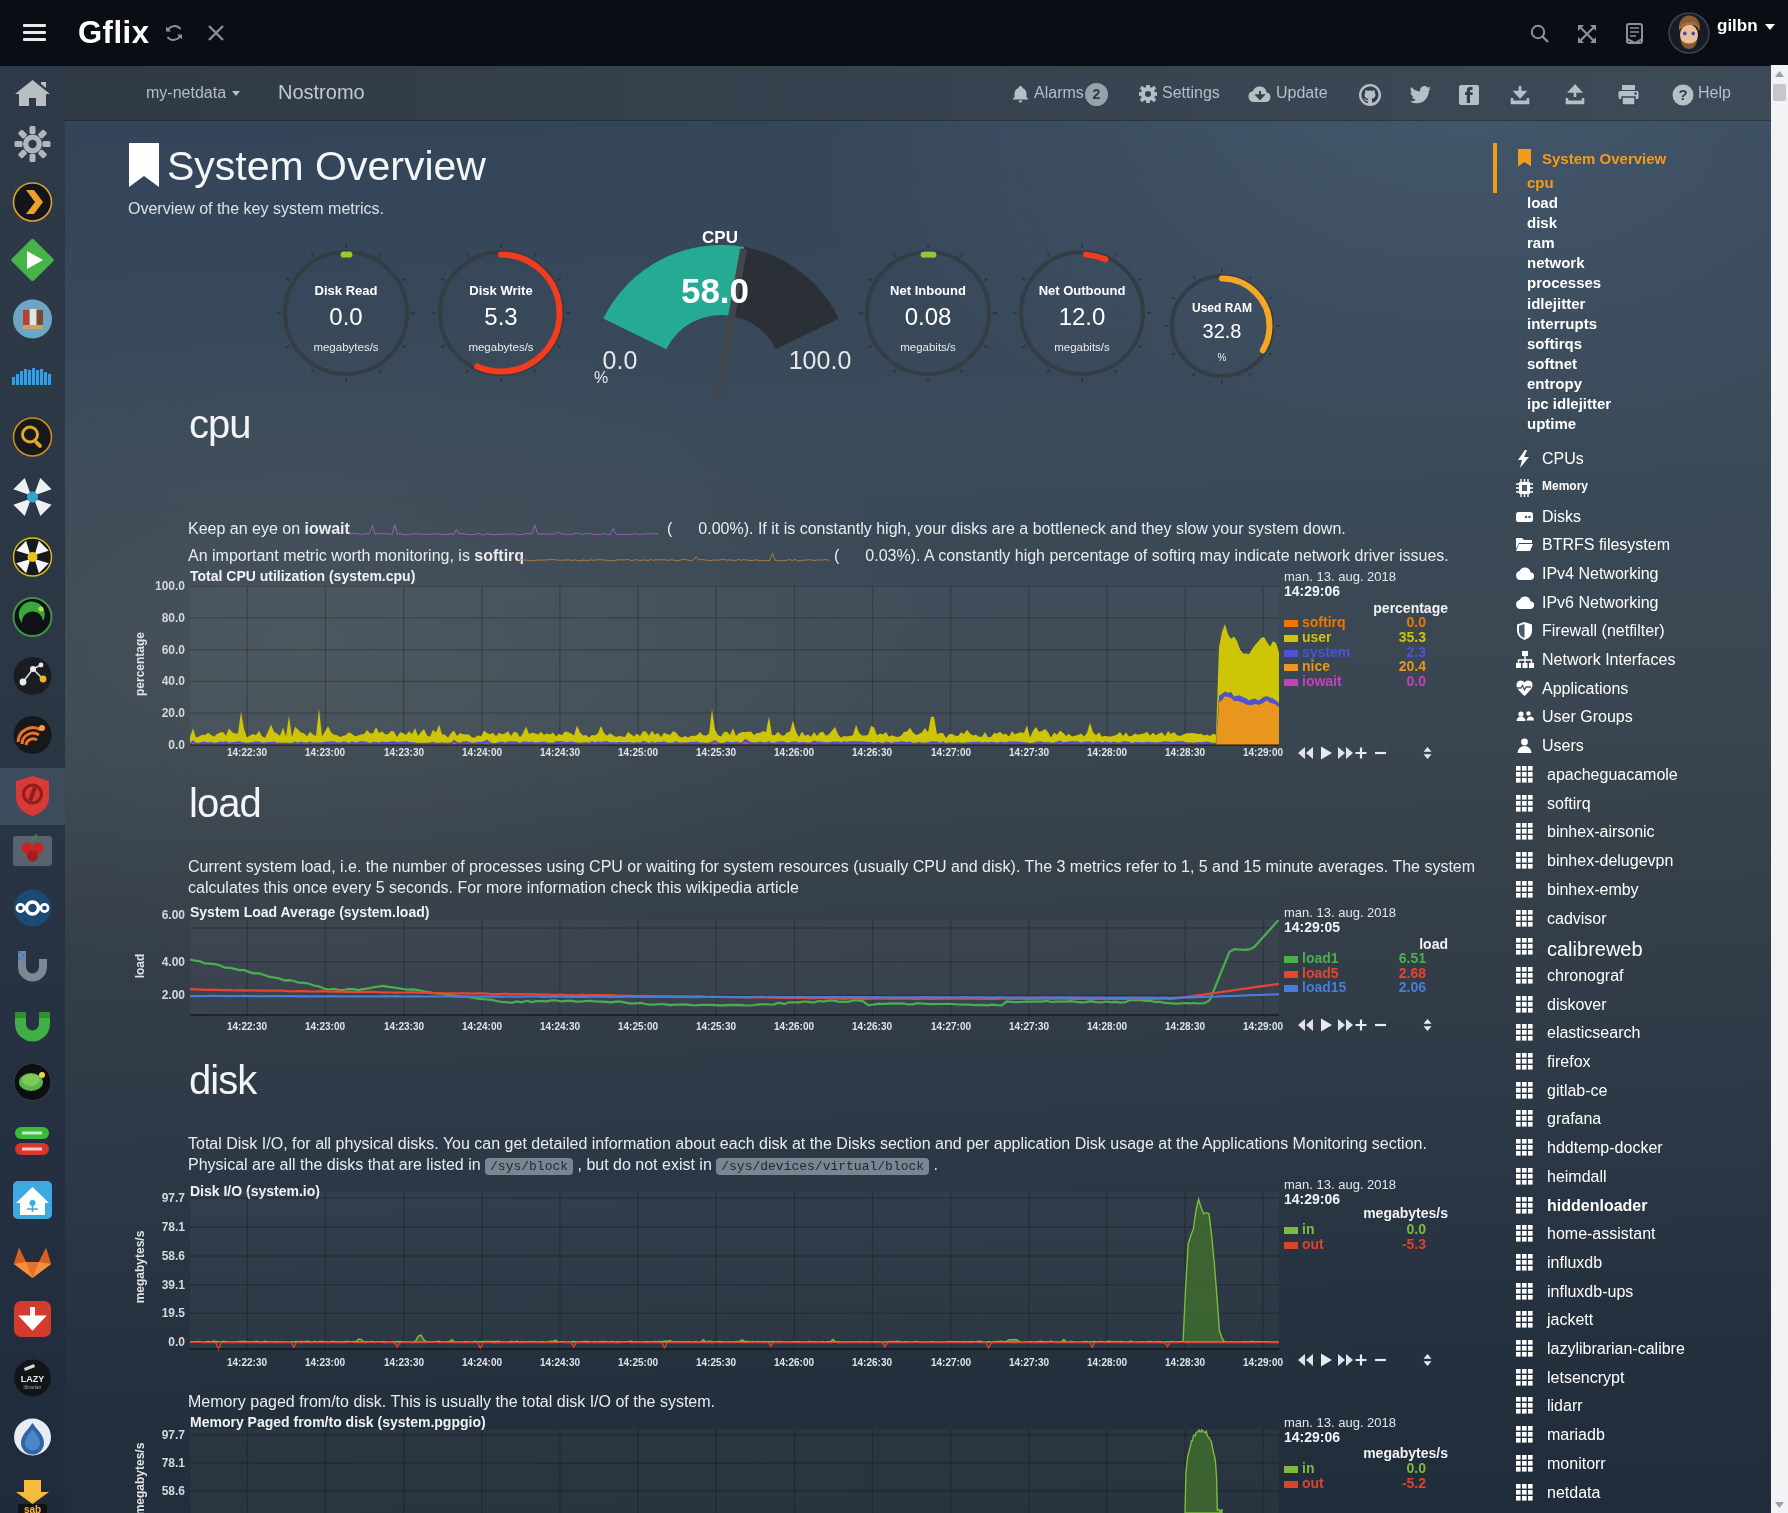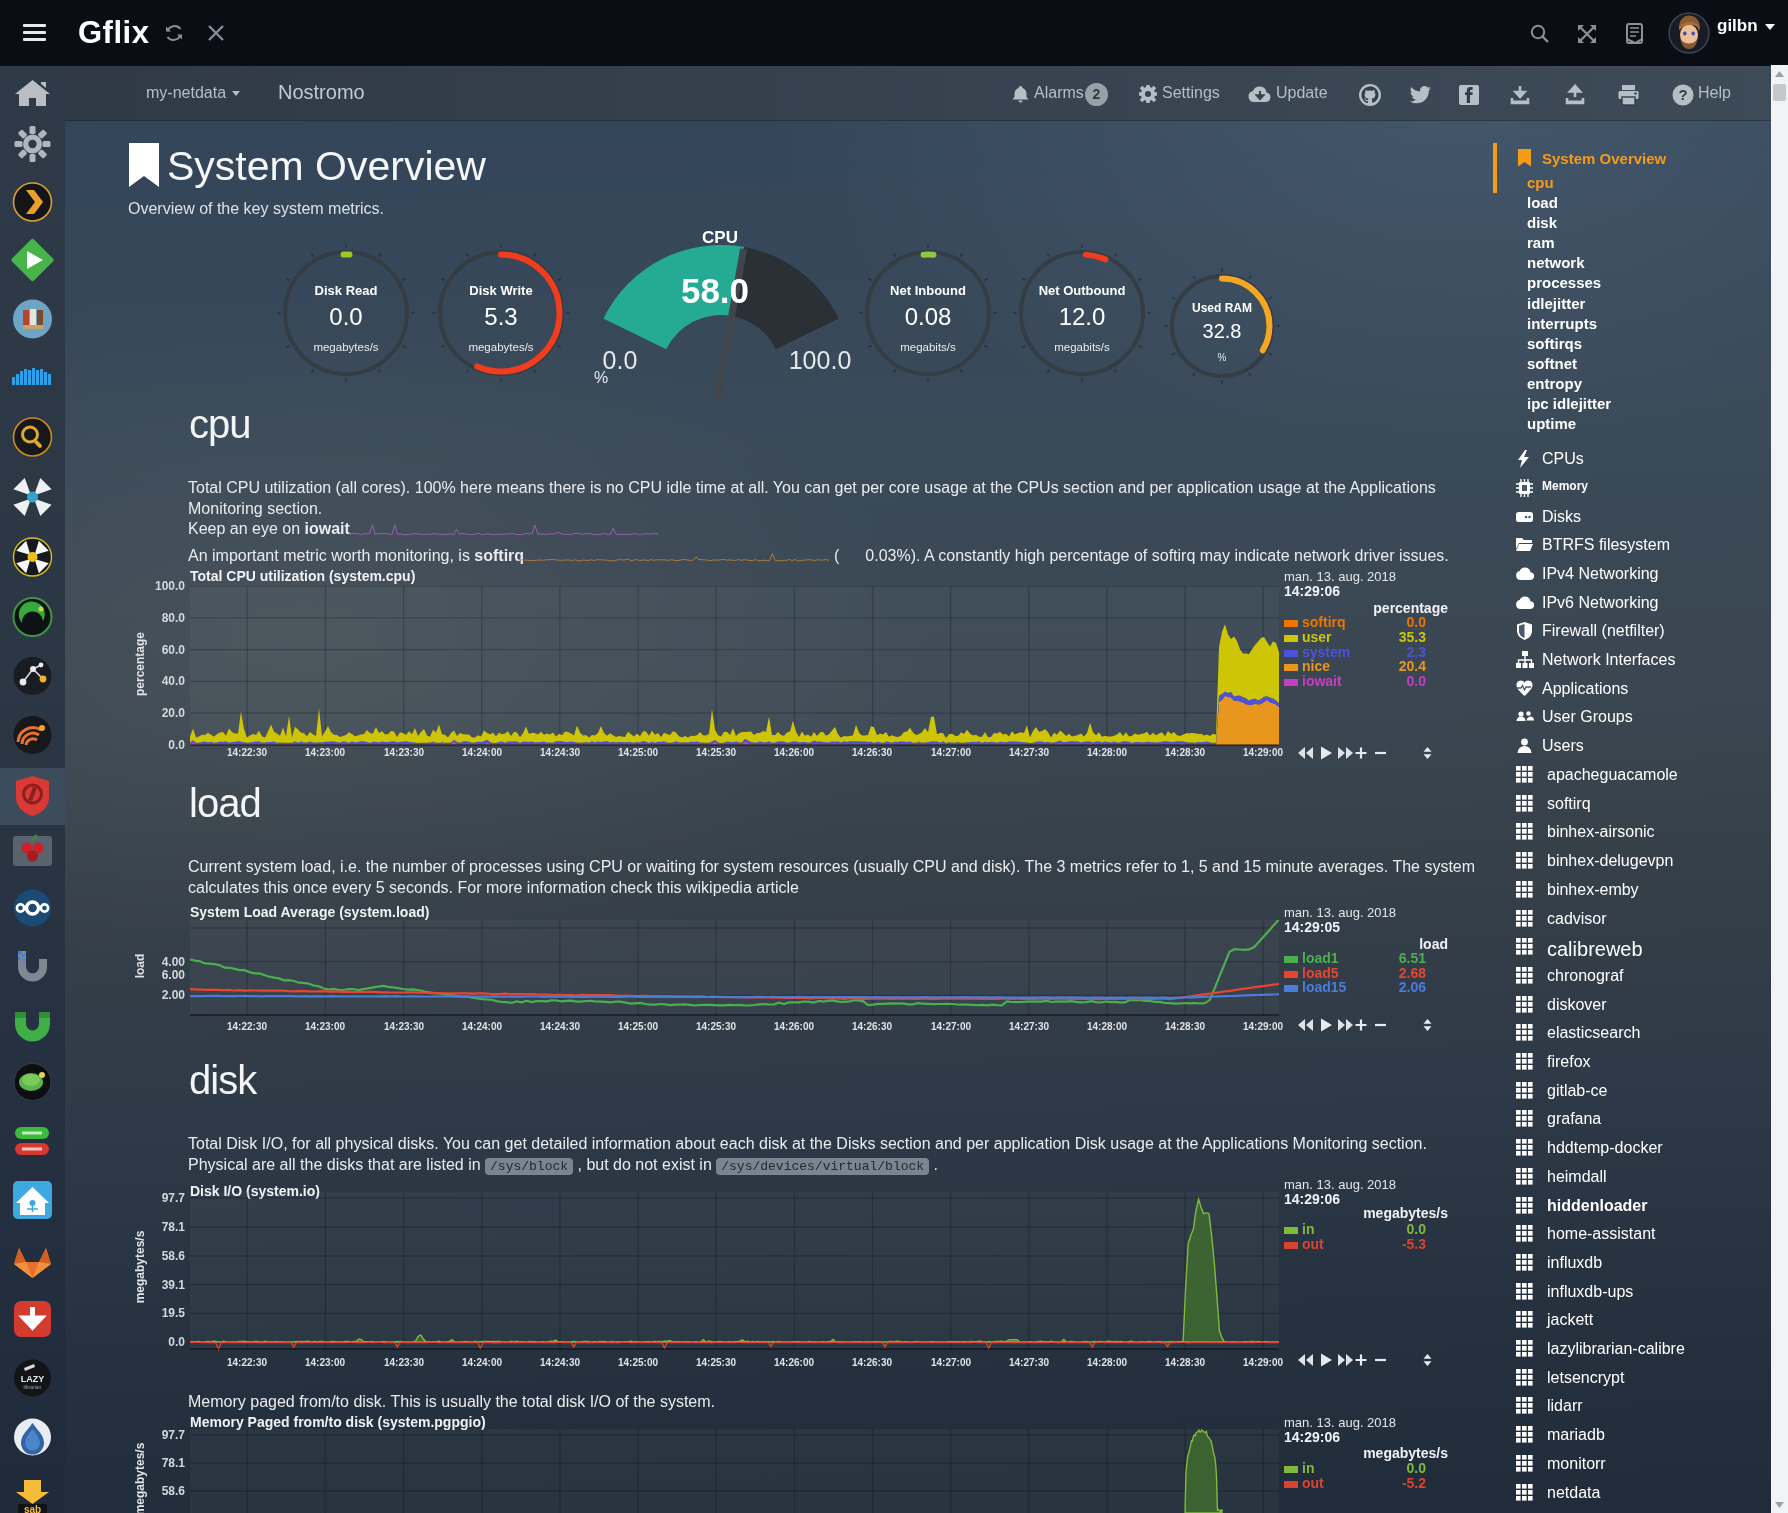--- a/index.html
+++ b/index.html
@@ -185,22 +185,22 @@
 
     <div class="gauge" style="left:1105px;top:208px;width:104px;height:104px">
       <div class="gt" style="top:23px;font-size:12px">Used RAM</div>
       <div class="gv" style="top:42px;font-size:20px">32.8</div>
       <div class="gu" style="top:74px;font-size:10px">%</div>
     </div>
     <svg class="abs" style="left:1105px;top:208px" width="104" height="104" viewBox="0 0 104 104">
         <circle cx="52" cy="52" r="47.5" fill="none" stroke="#f5a623" stroke-width="6" stroke-dasharray="100 198" transform="rotate(-90 52 52)" stroke-linecap="round"></circle>
       </svg>
     <h2 class="sec" style="left:124px;top:336px">cpu</h2>
-<p class="desc" style="left:123px;top:412px;width:1290px">Total CPU utilization (all cores). 100% here means there is no CPU idle time at all. You can get per core usage at the CPUs section and per application usage at the Applications Monitoring section.</p>
 <p class="desc" style="left:123px;top:453px;width:1290px">Keep an eye on <b>iowait</b></p>
+<p class="desc" style="left:602px;top:453px;width:760px">(<span style="display:inline-block;width:26px"></span>0.00%). If it is constantly high, your disks are a bottleneck and they slow your system down.</p>
 <p class="desc" style="left:123px;top:480px;width:1290px">An important metric worth monitoring, is <b>softirq</b></p>
 <p class="desc" style="left:769px;top:480px;width:700px">(<span style="display:inline-block;width:26px"></span>0.03%). A constantly high percentage of softirq may indicate network driver issues.</p>
 <svg class="abs" style="left:285px;top:457px" width="308" height="16" viewBox="0 0 415 18" preserveAspectRatio="none">
         <path d="M0 14.0 L0.0 12.4 L3.8 11.7 L7.5 12.0 L11.3 12.1 L15.1 13.2 L18.9 12.0 L22.6 12.4 L26.4 11.8 L30.2 2.2 L34.0 13.1 L37.7 11.8 L41.5 12.1 L45.3 11.7 L49.0 12.3 L52.8 12.2 L56.6 13.1 L60.4 2.0 L64.1 13.0 L67.9 11.9 L71.7 13.2 L75.5 13.1 L79.2 12.6 L83.0 12.6 L86.8 11.8 L90.5 12.3 L94.3 12.4 L98.1 12.8 L101.9 12.9 L105.6 12.3 L109.4 13.0 L113.2 11.7 L117.0 12.7 L120.7 12.3 L124.5 13.2 L128.3 12.6 L132.0 12.8 L135.8 12.0 L139.6 13.1 L143.4 7.2 L147.1 12.1 L150.9 12.0 L154.7 12.3 L158.5 12.9 L162.2 13.0 L166.0 12.9 L169.8 12.3 L173.5 11.7 L177.3 13.1 L181.1 13.1 L184.9 11.9 L188.6 12.6 L192.4 13.1 L196.2 12.8 L200.0 12.8 L203.7 12.7 L207.5 12.4 L211.3 12.4 L215.0 12.4 L218.8 11.7 L222.6 12.8 L226.4 12.9 L230.1 13.2 L233.9 12.3 L237.7 11.8 L241.5 12.3 L245.2 12.3 L249.0 2.2 L252.8 12.0 L256.5 12.6 L260.3 12.4 L264.1 12.9 L267.9 12.1 L271.6 12.5 L275.4 12.4 L279.2 10.3 L283.0 11.6 L286.7 12.5 L290.5 12.9 L294.3 12.4 L298.0 13.2 L301.8 11.8 L305.6 11.6 L309.4 11.7 L313.1 13.2 L316.9 12.0 L320.7 12.2 L324.5 11.9 L328.2 13.1 L332.0 12.9 L335.8 12.8 L339.5 12.3 L343.3 11.6 L347.1 13.2 L350.9 12.7 L354.6 6.0 L358.4 12.7 L362.2 12.7 L366.0 12.8 L369.7 12.7 L373.5 12.8 L377.3 12.7 L381.0 12.6 L384.8 11.6 L388.6 13.0 L392.4 12.5 L396.1 12.6 L399.9 12.0 L403.7 12.3 L407.5 12.3 L411.2 11.9 L415.0 11.7 L415 14" fill="none" stroke="#a85ec1" stroke-width="1.1"></path>
       </svg>
 <svg class="abs" style="left:453px;top:484px" width="311" height="16" viewBox="0 0 420 18" preserveAspectRatio="none">
         <path d="M0 13.0 L0.0 10.7 L3.8 10.8 L7.6 11.3 L11.5 11.4 L15.3 11.9 L19.1 11.8 L22.9 12.2 L26.7 11.1 L30.5 11.4 L34.4 11.6 L38.2 10.9 L42.0 11.1 L45.8 10.6 L49.6 11.0 L53.5 11.3 L57.3 11.7 L61.1 11.4 L64.9 11.3 L68.7 11.2 L72.5 11.9 L76.4 10.9 L80.2 12.0 L84.0 12.1 L87.8 11.3 L91.6 11.7 L95.5 11.7 L99.3 11.0 L103.1 11.8 L106.9 10.9 L110.7 10.9 L114.5 11.3 L118.4 11.3 L122.2 11.9 L126.0 12.1 L129.8 12.2 L133.6 11.1 L137.5 10.9 L141.3 11.3 L145.1 11.0 L148.9 10.6 L152.7 11.9 L156.5 11.5 L160.4 10.7 L164.2 11.9 L168.0 11.4 L171.8 11.3 L175.6 11.8 L179.5 10.8 L183.3 11.7 L187.1 10.9 L190.9 11.1 L194.7 11.1 L198.5 11.2 L202.4 11.7 L206.2 11.0 L210.0 11.3 L213.8 12.0 L217.6 11.7 L221.5 10.9 L225.3 10.7 L229.1 11.3 L232.9 11.8 L236.7 11.4 L240.5 7.7 L244.4 10.9 L248.2 10.8 L252.0 11.1 L255.8 11.5 L259.6 12.1 L263.5 11.4 L267.3 11.3 L271.1 11.4 L274.9 10.8 L278.7 10.8 L282.5 11.4 L286.4 11.1 L290.2 11.7 L294.0 11.6 L297.8 10.7 L301.6 11.6 L305.5 10.9 L309.3 11.3 L313.1 11.8 L316.9 11.9 L320.7 10.8 L324.5 12.0 L328.4 12.0 L332.2 11.5 L336.0 11.8 L339.8 11.8 L343.6 3.9 L347.5 11.8 L351.3 12.0 L355.1 12.1 L358.9 11.6 L362.7 11.7 L366.5 10.7 L370.4 11.9 L374.2 10.7 L378.0 12.2 L381.8 12.0 L385.6 11.4 L389.5 11.3 L393.3 10.9 L397.1 11.3 L400.9 12.0 L404.7 10.8 L408.5 11.5 L412.4 11.2 L416.2 10.8 L420.0 11.6 L420 13" fill="none" stroke="#b5813f" stroke-width="1.1"></path>
       </svg>
 <div class="ctitle" style="left:125px;top:502px">Total CPU utilization (system.cpu)</div>
 <svg class="abs" style="left:125px;top:520px" width="1089" height="161" viewBox="0 0 1089 161">
@@ -291,21 +291,21 @@
         <line x1="760.6" y1="0" x2="760.6" y2="95" stroke="rgba(0,0,0,0.20)" stroke-width="1.3"></line>
         <line x1="838.8" y1="0" x2="838.8" y2="95" stroke="rgba(0,0,0,0.20)" stroke-width="1.3"></line>
         <line x1="917.0" y1="0" x2="917.0" y2="95" stroke="rgba(0,0,0,0.20)" stroke-width="1.3"></line>
         <line x1="995.1" y1="0" x2="995.1" y2="95" stroke="rgba(0,0,0,0.20)" stroke-width="1.3"></line>
         <line x1="1073.2" y1="0" x2="1073.2" y2="95" stroke="rgba(0,0,0,0.20)" stroke-width="1.3"></line>
         <path d="M0.0 39.7 L5.0 40.6 L9.9 41.2 L14.8 43.4 L19.8 43.6 L24.8 44.2 L29.7 45.2 L34.6 47.7 L39.6 47.8 L44.5 48.9 L49.5 50.1 L54.5 50.2 L59.4 52.1 L64.3 53.3 L69.3 53.4 L74.2 55.0 L79.2 56.7 L84.2 57.7 L89.1 58.4 L94.0 60.3 L99.0 60.2 L104.0 61.0 L108.9 62.7 L113.8 62.8 L118.8 63.7 L123.8 65.5 L128.7 66.3 L133.7 68.5 L138.6 69.6 L143.6 68.9 L148.5 69.9 L153.4 70.0 L158.4 69.0 L163.3 69.2 L168.3 70.1 L173.2 69.2 L178.2 68.3 L183.2 67.4 L188.1 66.7 L193.1 65.8 L198.0 66.8 L202.9 67.3 L207.9 68.2 L212.8 69.0 L217.8 69.7 L222.8 69.3 L227.7 70.1 L232.7 71.0 L237.6 72.2 L242.6 72.8 L247.5 73.5 L252.4 73.9 L257.4 74.9 L262.4 75.3 L267.3 76.0 L272.2 76.7 L277.2 76.7 L282.1 77.6 L287.1 78.3 L292.1 79.1 L297.0 79.5 L301.9 79.8 L306.9 81.1 L311.9 82.0 L316.8 82.1 L321.8 82.9 L326.7 81.4 L331.6 82.3 L336.6 80.8 L341.6 82.1 L346.5 81.1 L351.4 81.2 L356.4 81.3 L361.4 80.3 L366.3 80.5 L371.2 81.4 L376.2 80.9 L381.1 80.7 L386.1 81.7 L391.1 81.7 L396.0 81.0 L400.9 80.9 L405.9 81.5 L410.9 81.7 L415.8 81.8 L420.8 82.4 L425.7 81.6 L430.6 81.7 L435.6 82.7 L440.6 83.7 L445.5 83.3 L450.4 82.9 L455.4 84.0 L460.4 84.6 L465.3 84.7 L470.2 84.0 L475.2 84.4 L480.1 85.1 L485.1 84.7 L490.1 84.6 L495.0 84.4 L499.9 84.8 L504.9 85.5 L509.9 85.0 L514.8 84.8 L519.8 84.9 L524.7 85.1 L529.6 85.4 L534.6 85.4 L539.5 84.8 L544.5 85.1 L549.5 84.8 L554.4 85.4 L559.4 85.5 L564.3 85.0 L569.2 84.3 L574.2 84.1 L579.1 84.5 L584.1 84.3 L589.0 82.7 L594.0 84.0 L599.0 82.3 L603.9 82.3 L608.9 82.4 L613.8 81.5 L618.8 81.8 L623.7 82.7 L628.6 80.9 L633.6 81.6 L638.5 80.6 L643.5 80.7 L648.5 81.7 L653.4 81.8 L658.4 81.7 L663.3 80.4 L668.2 80.4 L673.2 81.3 L678.1 85.1 L683.1 84.6 L688.0 83.9 L693.0 83.9 L698.0 83.6 L702.9 83.4 L707.9 83.6 L712.8 83.4 L717.8 84.4 L722.7 84.4 L727.6 83.2 L732.6 83.6 L737.5 83.9 L742.5 84.2 L747.5 84.0 L752.4 84.0 L757.4 83.9 L762.3 84.0 L767.2 84.5 L772.2 84.7 L777.1 84.7 L782.1 84.9 L787.0 85.1 L792.0 84.8 L797.0 85.3 L801.9 84.6 L806.9 85.1 L811.8 85.4 L816.8 81.5 L821.7 82.0 L826.6 82.2 L831.6 82.0 L836.5 81.7 L841.5 81.6 L846.5 81.7 L851.4 81.6 L856.4 80.9 L861.3 82.0 L866.2 81.5 L871.2 81.6 L876.1 81.7 L881.1 81.2 L886.0 81.9 L891.0 82.3 L896.0 82.2 L900.9 81.2 L905.9 82.1 L910.8 82.5 L915.8 81.5 L920.7 82.1 L925.6 81.8 L930.6 82.7 L935.5 82.2 L940.5 79.8 L945.5 80.1 L950.4 80.1 L955.4 80.8 L960.3 81.0 L965.2 81.8 L970.2 81.9 L975.1 83.0 L980.1 83.2 L985.0 83.6 L990.0 83.5 L995.0 83.0 L999.9 83.3 L1004.9 83.0 L1009.8 83.5 L1014.8 83.1 L1019.7 80.1 L1024.7 68.1 L1029.6 56.0 L1034.5 44.0 L1039.5 31.9 L1044.5 29.2 L1049.4 29.5 L1054.3 29.9 L1059.3 29.4 L1064.2 27.1 L1069.2 21.6 L1074.2 16.0 L1079.1 10.5 L1084.0 5.0 L1089.0 -0.6" fill="none" stroke="#4caf4e" stroke-width="2.2"></path>
         <path d="M0.0 69.2 L5.4 69.4 L10.9 69.6 L16.3 69.9 L21.8 69.7 L27.2 69.9 L32.7 70.1 L38.1 69.9 L43.6 70.5 L49.0 70.1 L54.5 70.7 L59.9 70.3 L65.3 70.5 L70.8 70.7 L76.2 70.5 L81.7 70.7 L87.1 70.7 L92.6 70.6 L98.0 71.1 L103.5 71.3 L108.9 71.2 L114.3 71.1 L119.8 71.4 L125.2 71.5 L130.7 71.1 L136.1 71.4 L141.6 71.6 L147.0 71.4 L152.5 71.8 L157.9 71.7 L163.3 72.1 L168.8 72.0 L174.2 71.8 L179.7 71.8 L185.1 71.9 L190.6 72.3 L196.0 72.3 L201.5 72.5 L206.9 72.7 L212.4 72.5 L217.8 72.4 L223.2 72.4 L228.7 72.6 L234.1 72.5 L239.6 73.1 L245.0 73.2 L250.5 73.1 L255.9 73.3 L261.4 73.4 L266.8 73.3 L272.2 73.3 L277.7 73.4 L283.1 73.6 L288.6 73.4 L294.0 73.3 L299.5 73.8 L304.9 74.1 L310.4 74.2 L315.8 73.7 L321.3 74.4 L326.7 74.0 L332.1 74.2 L337.6 74.4 L343.0 74.2 L348.5 74.7 L353.9 74.7 L359.4 74.6 L364.8 75.0 L370.3 74.5 L375.7 75.0 L381.1 75.1 L386.6 75.3 L392.0 74.9 L397.5 75.1 L402.9 75.1 L408.4 75.2 L413.8 75.1 L419.3 75.1 L424.7 75.4 L430.2 75.8 L435.6 75.7 L441.0 75.9 L446.5 76.1 L451.9 75.9 L457.4 75.8 L462.8 76.2 L468.3 76.2 L473.7 76.3 L479.2 76.1 L484.6 76.3 L490.1 76.3 L495.5 76.3 L500.9 76.6 L506.4 76.4 L511.8 76.4 L517.3 77.0 L522.7 76.6 L528.2 76.8 L533.6 77.2 L539.1 77.1 L544.5 77.1 L549.9 77.0 L555.4 77.4 L560.8 77.3 L566.3 77.2 L571.7 77.3 L577.2 77.3 L582.6 77.7 L588.1 77.7 L593.5 78.0 L599.0 77.8 L604.4 77.8 L609.8 78.0 L615.3 78.0 L620.7 78.4 L626.2 78.0 L631.6 78.0 L637.1 78.1 L642.5 78.5 L648.0 78.4 L653.4 78.8 L658.8 78.4 L664.3 78.4 L669.7 78.8 L675.2 79.0 L680.6 78.7 L686.1 78.7 L691.5 78.5 L697.0 78.7 L702.4 79.0 L707.9 78.5 L713.3 79.0 L718.7 78.5 L724.2 78.9 L729.6 78.8 L735.1 78.5 L740.5 79.0 L746.0 79.0 L751.4 78.7 L756.9 78.6 L762.3 78.5 L767.7 78.6 L773.2 78.5 L778.6 78.8 L784.1 78.5 L789.5 79.0 L795.0 79.0 L800.4 78.8 L805.9 78.9 L811.3 78.6 L816.8 78.7 L822.2 78.8 L827.6 78.6 L833.1 78.8 L838.5 78.9 L844.0 78.9 L849.4 78.6 L854.9 78.6 L860.3 79.0 L865.8 78.6 L871.2 78.5 L876.6 78.8 L882.1 78.8 L887.5 79.0 L893.0 78.8 L898.4 78.9 L903.9 78.8 L909.3 79.2 L914.8 78.6 L920.2 78.9 L925.6 78.9 L931.1 78.7 L936.5 78.8 L942.0 78.9 L947.4 78.8 L952.9 79.2 L958.3 78.9 L963.8 79.0 L969.2 78.6 L974.7 78.6 L980.1 79.2 L985.5 78.4 L991.0 77.6 L996.4 76.9 L1001.9 76.1 L1007.3 75.3 L1012.8 74.6 L1018.2 73.8 L1023.7 73.0 L1029.1 72.3 L1034.5 71.5 L1040.0 70.8 L1045.4 70.0 L1050.9 69.2 L1056.3 68.5 L1061.8 67.7 L1067.2 66.9 L1072.7 66.2 L1078.1 65.4 L1083.6 64.6 L1089.0 63.9" fill="none" stroke="#e8442e" stroke-width="2.2"></path>
         <path d="M0.0 76.1 L5.4 76.0 L10.9 76.1 L16.3 76.0 L21.8 75.9 L27.2 75.9 L32.7 76.0 L38.1 76.1 L43.6 76.2 L49.0 76.0 L54.5 75.9 L59.9 76.2 L65.3 76.0 L70.8 76.3 L76.2 76.2 L81.7 76.2 L87.1 76.1 L92.6 76.2 L98.0 76.2 L103.5 76.1 L108.9 76.3 L114.3 76.1 L119.8 76.3 L125.2 76.2 L130.7 76.3 L136.1 76.3 L141.6 76.2 L147.0 76.3 L152.5 76.3 L157.9 76.3 L163.3 76.3 L168.8 76.4 L174.2 76.4 L179.7 76.3 L185.1 76.3 L190.6 76.3 L196.0 76.2 L201.5 76.3 L206.9 76.2 L212.4 76.5 L217.8 76.3 L223.2 76.3 L228.7 76.3 L234.1 76.5 L239.6 76.5 L245.0 76.3 L250.5 76.5 L255.9 76.3 L261.4 76.3 L266.8 76.6 L272.2 76.6 L277.7 76.4 L283.1 76.6 L288.6 76.6 L294.0 76.4 L299.5 76.6 L304.9 76.4 L310.4 76.7 L315.8 76.6 L321.3 76.5 L326.7 76.7 L332.1 76.7 L337.6 76.5 L343.0 76.5 L348.5 76.5 L353.9 76.8 L359.4 76.6 L364.8 76.6 L370.3 76.7 L375.7 76.6 L381.1 76.8 L386.6 76.8 L392.0 76.8 L397.5 76.9 L402.9 76.7 L408.4 76.7 L413.8 76.7 L419.3 76.9 L424.7 76.9 L430.2 76.9 L435.6 76.7 L441.0 76.6 L446.5 76.7 L451.9 76.9 L457.4 77.0 L462.8 76.7 L468.3 76.9 L473.7 76.8 L479.2 76.9 L484.6 76.9 L490.1 76.9 L495.5 76.9 L500.9 76.9 L506.4 77.1 L511.8 76.9 L517.3 76.8 L522.7 77.0 L528.2 77.0 L533.6 76.9 L539.1 77.0 L544.5 77.1 L549.9 77.1 L555.4 77.0 L560.8 77.2 L566.3 76.9 L571.7 76.9 L577.2 77.0 L582.6 76.9 L588.1 77.0 L593.5 77.1 L599.0 77.0 L604.4 77.1 L609.8 76.9 L615.3 77.0 L620.7 77.2 L626.2 77.0 L631.6 77.1 L637.1 77.1 L642.5 77.1 L648.0 77.2 L653.4 77.1 L658.8 77.1 L664.3 77.1 L669.7 77.1 L675.2 77.1 L680.6 77.3 L686.1 77.2 L691.5 77.4 L697.0 77.3 L702.4 77.3 L707.9 77.4 L713.3 77.3 L718.7 77.3 L724.2 77.3 L729.6 77.4 L735.1 77.2 L740.5 77.3 L746.0 77.4 L751.4 77.3 L756.9 77.4 L762.3 77.4 L767.7 77.4 L773.2 77.2 L778.6 77.4 L784.1 77.4 L789.5 77.3 L795.0 77.3 L800.4 77.6 L805.9 77.4 L811.3 77.4 L816.8 77.6 L822.2 77.5 L827.6 77.7 L833.1 77.6 L838.5 77.6 L844.0 77.7 L849.4 77.6 L854.9 77.4 L860.3 77.6 L865.8 77.6 L871.2 77.4 L876.6 77.6 L882.1 77.4 L887.5 77.6 L893.0 77.5 L898.4 77.8 L903.9 77.6 L909.3 77.6 L914.8 77.8 L920.2 77.5 L925.6 77.8 L931.1 77.7 L936.5 77.8 L942.0 77.7 L947.4 77.7 L952.9 77.9 L958.3 77.6 L963.8 77.8 L969.2 77.8 L974.7 77.7 L980.1 78.0 L985.5 77.8 L991.0 77.6 L996.4 77.4 L1001.9 77.3 L1007.3 77.1 L1012.8 76.9 L1018.2 76.7 L1023.7 76.5 L1029.1 76.3 L1034.5 76.1 L1040.0 76.0 L1045.4 75.8 L1050.9 75.6 L1056.3 75.4 L1061.8 75.2 L1067.2 75.0 L1072.7 74.8 L1078.1 74.7 L1083.6 74.5 L1089.0 74.3" fill="none" stroke="#4a7dd8" stroke-width="2.2"></path>
         <line x1="0" y1="95" x2="1089" y2="95" stroke="rgba(0,0,0,0.42)" stroke-width="2"></line>
       </svg>
-<div class="ylab" style="left:80px;top:902px">6.00</div>
+<div class="ylab" style="left:80px;top:842px">6.00</div>
 <div class="ylab" style="left:80px;top:889px">4.00</div>
 <div class="ylab" style="left:80px;top:922px">2.00</div>
 <div class="xlab" style="left:147px;top:955px">14:22:30</div>
       <div class="xlab" style="left:225px;top:955px">14:23:00</div>
       <div class="xlab" style="left:304px;top:955px">14:23:30</div>
       <div class="xlab" style="left:382px;top:955px">14:24:00</div>
       <div class="xlab" style="left:460px;top:955px">14:24:30</div>
       <div class="xlab" style="left:538px;top:955px">14:25:00</div>
       <div class="xlab" style="left:616px;top:955px">14:25:30</div>
       <div class="xlab" style="left:694px;top:955px">14:26:00</div>

